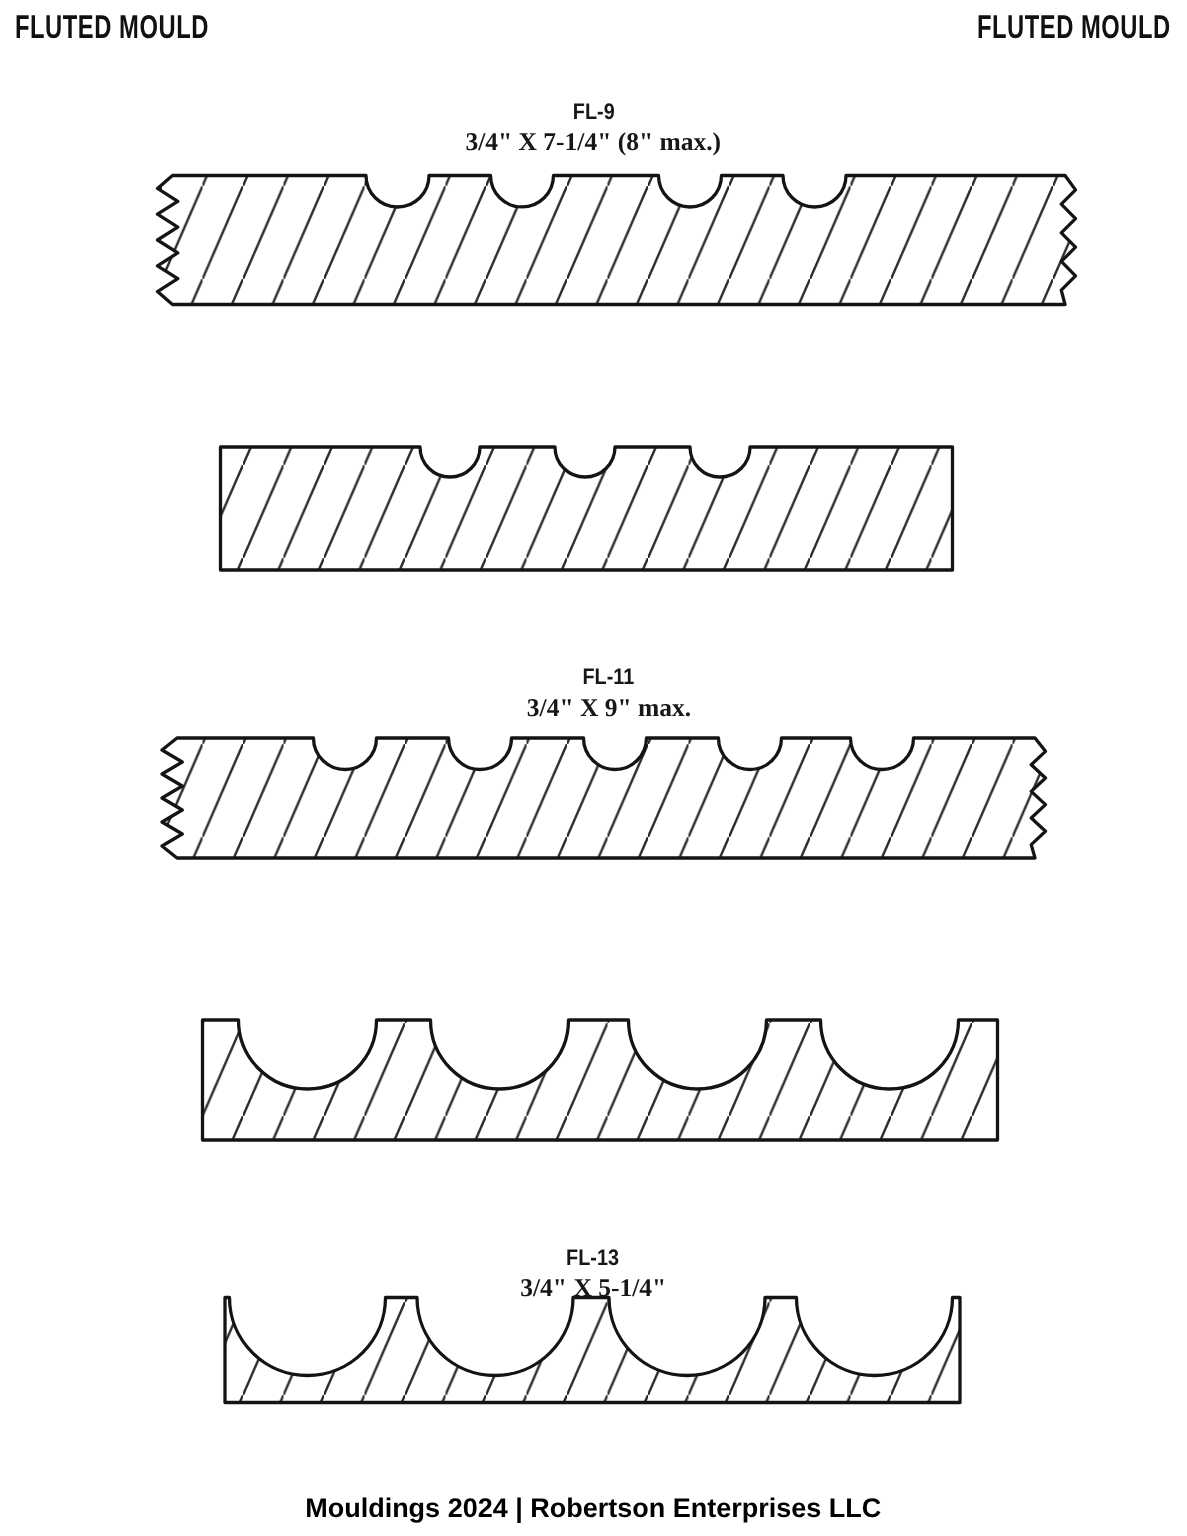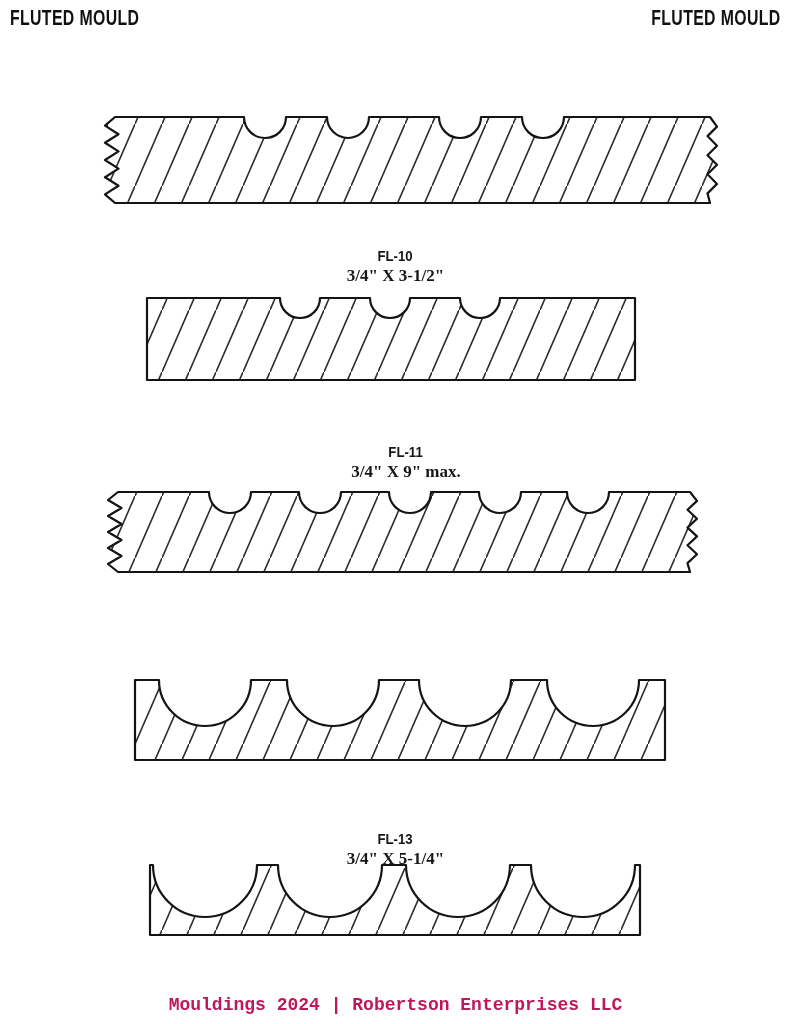--- a/index.html
+++ b/index.html
@@ -55,50 +55,50 @@
     width: 791px; height: 1024px;
     pointer-events: none;
   }
   .profile { position: absolute; inset: 0; pointer-events: none; }
   .footer {
     position: absolute;
     top: 995px;
     left: 0;
     width: 100%;
     text-align: center;
-    font-family: Liberation Mono, monospace;
+    font-family: Liberation Sans, sans-serif;
     font-weight: 700;
     font-size: 18px;
-    color: #be185d;
+    color: #000000;
   }
 </style>
 </head>
 <body>
 
 <div class="page">
   <div class="hdr hdr-left">FLUTED MOULD</div>
   <div class="hdr hdr-right">FLUTED MOULD</div>
 
   <div id="profiles">
   <section class="profile">
+    <div class="labels" style="top: 66px;">
+      <div class="code">FL-9</div>
+      <div class="size">3/4" X 7-1/4" (8" max.)</div>
+    </div>
     <div class="drawing-layer"><svg width="791" height="1024" viewBox="0 0 791 1024" xmlns="http://www.w3.org/2000/svg">
             <defs>
               <pattern id="hatch0" width="27" height="62" patternUnits="userSpaceOnUse">
                 <line x1="0" y1="62" x2="27" y2="0" stroke="#2a2a2a" stroke-width="1.6"></line>
               </pattern>
             </defs>
             <path d="M115 117 L244 117 A21 21 0 0 0 286 117 L327 117 A21 21 0 0 0 369 117 L439 117 A21 21 0 0 0 481 117 L522 117 A21 21 0 0 0 564 117 L710 117 L717.0 126.6 L707.5 136.1 L717.0 145.7 L707.5 155.2 L717.0 164.8 L707.5 174.3 L717.0 183.9 L707.5 193.4 L710 203 L115 203 L105.0 194.4 L118.5 185.8 L105.0 177.2 L118.5 168.6 L105.0 160.0 L118.5 151.4 L105.0 142.8 L118.5 134.2 L105.0 125.6 L115 117 Z" fill="url(#hatch0)" stroke="#141414" stroke-width="2.2" stroke-linejoin="round"></path>
           </svg></div>
   </section>
 
   <section class="profile">
-    <div class="labels" style="top: 247px;">
-      <div class="code">FL-10</div>
-      <div class="size">3/4" X 3-1/2"</div>
-    </div>
     <div class="drawing-layer"><svg width="791" height="1024" viewBox="0 0 791 1024" xmlns="http://www.w3.org/2000/svg">
             <defs>
               <pattern id="hatch1" width="27" height="62" patternUnits="userSpaceOnUse">
                 <line x1="0" y1="62" x2="27" y2="0" stroke="#2a2a2a" stroke-width="1.6"></line>
               </pattern>
             </defs>
             <path d="M147 298 L280 298 A20 20 0 0 0 320 298 L370 298 A20 20 0 0 0 410 298 L460 298 A20 20 0 0 0 500 298 L635 298 L635 380 L147 380 Z" fill="url(#hatch1)" stroke="#141414" stroke-width="2.2" stroke-linejoin="round"></path>
           </svg></div>
   </section>
 

